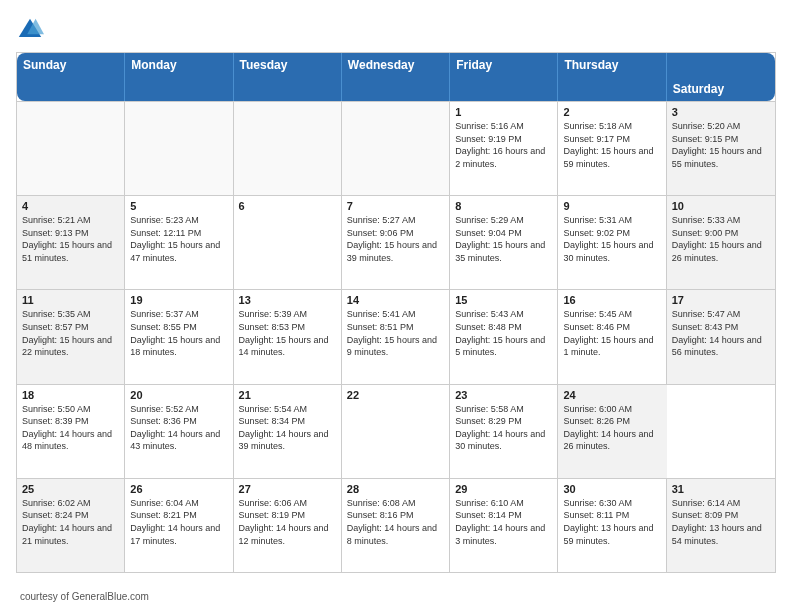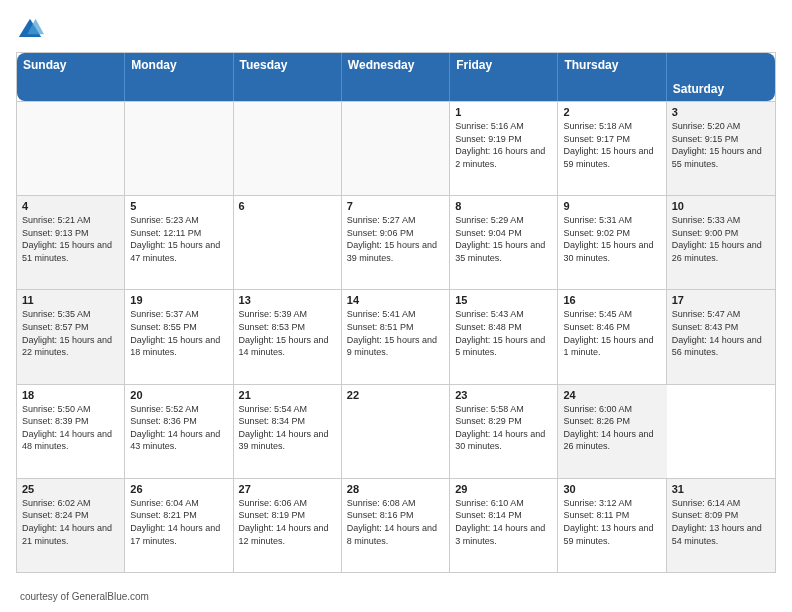--- a/index.html
+++ b/index.html
@@ -343,21 +343,21 @@
           </div>
           <div class="cal-cell">
             <div class="day-num">29</div>
             <div class="day-info">Sunrise: 6:10 AM
 Sunset: 8:14 PM
 Daylight: 14 hours
 and 3 minutes.</div>
           </div>
           <div class="cal-cell">
             <div class="day-num">30</div>
-            <div class="day-info">Sunrise: 3:12 AM
+            <div class="day-info">Sunrise: 6:30 AM
 Sunset: 8:11 PM
 Daylight: 13 hours
 and 59 minutes.</div>
           </div>
           <div class="cal-cell shaded">
             <div class="day-num">31</div>
             <div class="day-info">Sunrise: 6:14 AM
 Sunset: 8:09 PM
 Daylight: 13 hours
 and 54 minutes.</div>

